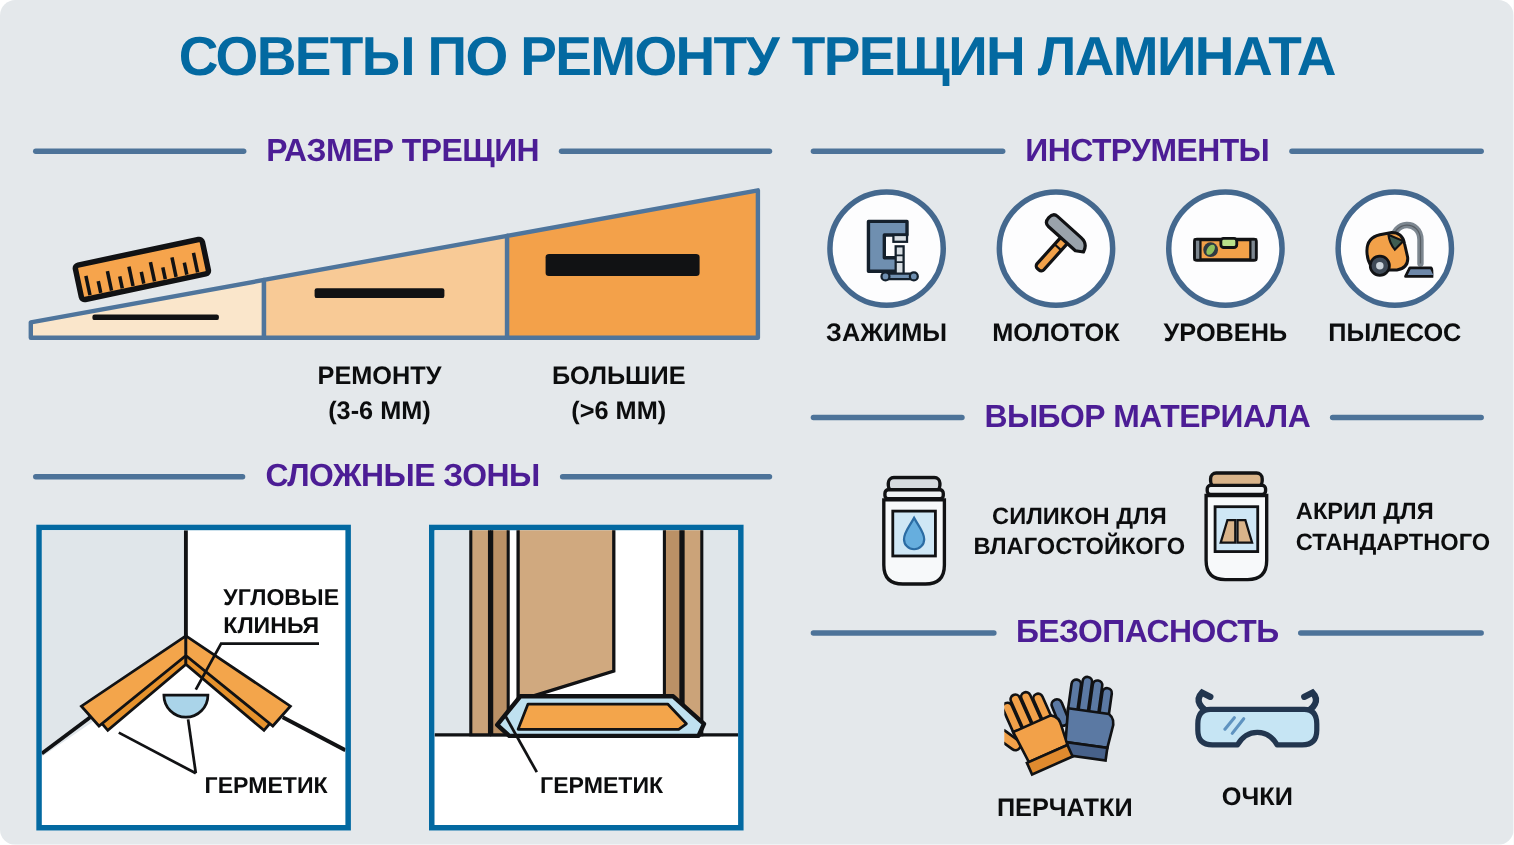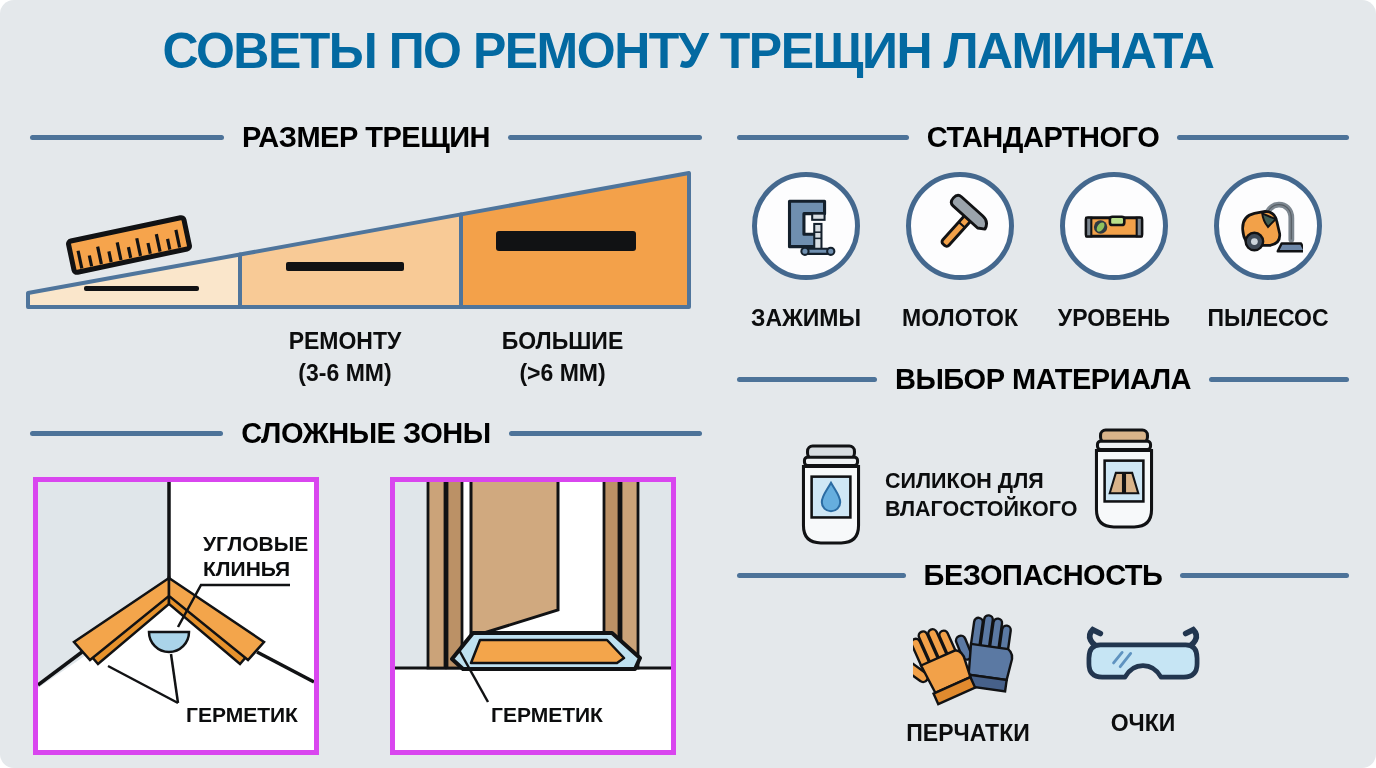--- a/index.html
+++ b/index.html
@@ -8,54 +8,54 @@
   #poster {
     position:relative; width:1376px; height:768px;
     background:#e4e8eb; border-radius:14px; overflow:hidden;
   }
   .title {
     position:absolute; left:0; right:0; top:22px; text-align:center;
     font-size:50px; font-weight:700; letter-spacing:-1.5px; color:#0369a1; white-space:nowrap;
   }
   .sec-header { position:absolute; display:flex; align-items:center; gap:18px; }
   .sec-header .line { flex:1; height:5px; background:#4d7399; border-radius:3px; }
-  .sec-header .txt { font-weight:700; font-size:29px; letter-spacing:-0.5px; white-space:nowrap; color:#000000; }
+  .sec-header .txt { font-weight:700; font-size:29px; letter-spacing:-0.5px; white-space:nowrap; color:#4c1d95; }
   #hdr-size      { left:30px;  top:121px; width:672px; }
   #hdr-zones     { left:30px;  top:417px; width:672px; }
   #hdr-tools     { left:737px; top:121px; width:612px; }
   #hdr-materials { left:737px; top:363px; width:612px; }
   #hdr-safety    { left:737px; top:559px; width:612px; }
 
   .abs { position:absolute; }
 
   .size-label { position:absolute; top:326px; text-align:center; font-size:23px; font-weight:700; line-height:1.38; }
   #lbl-small  { left:60px;  width:190px; }
   #lbl-medium { left:250px; width:190px; }
   #lbl-large  { left:465px; width:195px; }
 
   .zone-box {
     position:absolute; top:477px; width:286px; height:278px;
-    background:#ffffff; border:5px solid #d946ef;
+    background:#ffffff; border:5px solid #0369a1;
   }
   #zone-corner { left:33px; }
   #zone-door   { left:390px; }
   .zone-box svg { position:absolute; left:0; top:0; }
   .box-label { position:absolute; font-weight:700; font-size:21px; line-height:1.18; color:#0c0d0e; white-space:nowrap; }
 
   .tool { position:absolute; top:172px; width:150px; text-align:center; }
   #tool-0 { left:731px; } #tool-1 { left:885px; } #tool-2 { left:1039px; } #tool-3 { left:1193px; }
   .tool-circle {
     width:108px; height:108px; border-radius:50%; margin:0 auto;
     background:#fdfdfe; border:5px solid #44688e;
     display:flex; align-items:center; justify-content:center;
   }
-  .tool-label { margin-top:25px; font-size:23px; font-weight:700; }
+  .tool-label { margin-top:9px; font-size:23px; font-weight:700; }
 
   .mat { position:absolute; display:flex; align-items:center; gap:16px; }
-  #mat-0 { left:793px;  top:444px; }
+  #mat-0 { left:793px;  top:432px;text-align:center; }
   #mat-1 { left:1086px; top:428px; }
   .mat-text { font-size:21.5px; font-weight:700; line-height:1.32; }
 
   .safety { position:absolute; top:612px; width:150px; text-align:center; }
   #safe-0 { left:893px; }
   #safe-1 { left:1068px; }
   .safety-label { margin-top:8px; font-size:23px; font-weight:700; }
 </style>
 </head>
 <body>
@@ -154,21 +154,21 @@
       <path d="M76,-3 H163 V128 L76,155 Z" fill="#d0a97f" stroke="#111214" stroke-width="3"></path>
       <polygon points="57,177 78,151 217,151 245,176 240,187 68,187" fill="#bfe1f0" stroke="#111214" stroke-width="4" stroke-linejoin="round"></polygon>
       <polygon points="85,158 212,158 229,176 222,181 76,181" fill="#f3a54b" stroke="#111214" stroke-width="2.5" stroke-linejoin="round"></polygon>
       <line x1="93" y1="220" x2="64" y2="168" stroke="#111214" stroke-width="2.5"></line>
     </svg>
     <div class="box-label" style="left:96px; top:221px;">ГЕРМЕТИК</div>
   </div>
 
   <div class="sec-header" id="hdr-tools">
     <div class="line"></div>
-    <div class="txt">СТАНДАРТНОГО</div>
+    <div class="txt">ИНСТРУМЕНТЫ</div>
     <div class="line"></div>
   </div>
 
   <div class="tool" id="tool-0">
     <div class="tool-circle">
       <svg width="66" height="66" viewBox="0 0 64 64">
         <path d="M16,8 H50 V20 H30 V40 H42 V52 H16 Z" fill="#6f8fb0" stroke="#14202c" stroke-width="3" stroke-linejoin="round"></path>
         <rect x="38" y="20" width="12" height="6" fill="#d8dee3" stroke="#14202c" stroke-width="2"></rect>
         <rect x="40" y="30" width="7" height="27" fill="#d8dee3" stroke="#14202c" stroke-width="2"></rect>
         <line x1="40" y1="38" x2="47" y2="38" stroke="#14202c" stroke-width="1.5"></line>
@@ -247,20 +247,24 @@
     <svg width="76" height="102" viewBox="0 0 74 100">
       <rect x="14" y="2" width="46" height="12" rx="5" fill="#d9b48a" stroke="#111214" stroke-width="3"></rect>
       <rect x="11" y="13" width="52" height="8" rx="3" fill="#eef1f3" stroke="#111214" stroke-width="3"></rect>
       <path d="M10,22 H64 V80 Q64,97 47,97 H27 Q10,97 10,80 Z" fill="#f7f9fa" stroke="#111214" stroke-width="3"></path>
       <rect x="18" y="32" width="38" height="40" fill="#cfe7f5" stroke="#111214" stroke-width="2.5"></rect>
       <g>
         <polygon points="23,64 29,44 36,44 36,64" fill="#d9b48a" stroke="#111214" stroke-width="2"></polygon>
         <polygon points="38,64 38,44 45,44 51,64" fill="#d9b48a" stroke="#111214" stroke-width="2"></polygon>
       </g>
     </svg>
+    <div class="mat-text">
+      <div>АКРИЛ ДЛЯ</div>
+      <div>СТАНДАРТНОГО</div>
+    </div>
   </div>
 
   <div class="sec-header" id="hdr-safety">
     <div class="line"></div>
     <div class="txt">БЕЗОПАСНОСТЬ</div>
     <div class="line"></div>
   </div>
 
   <div class="safety" id="safe-0">
     <svg width="110" height="96" viewBox="0 0 110 100">

